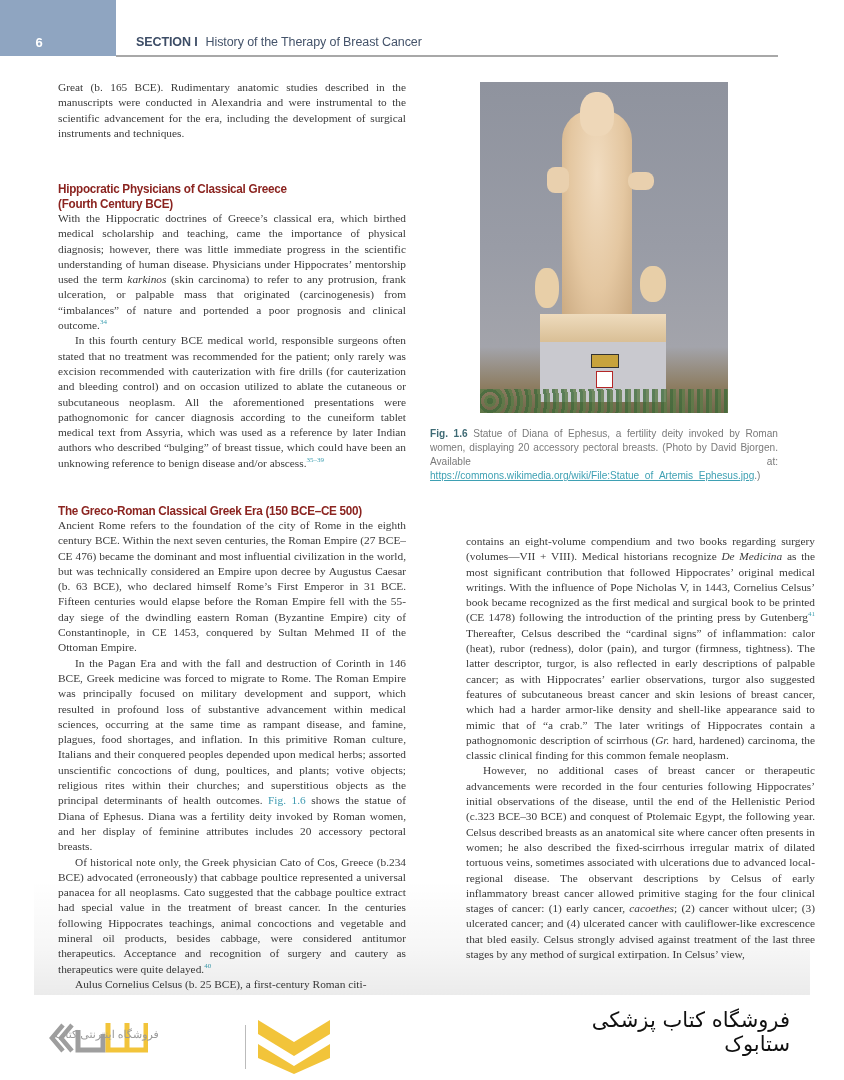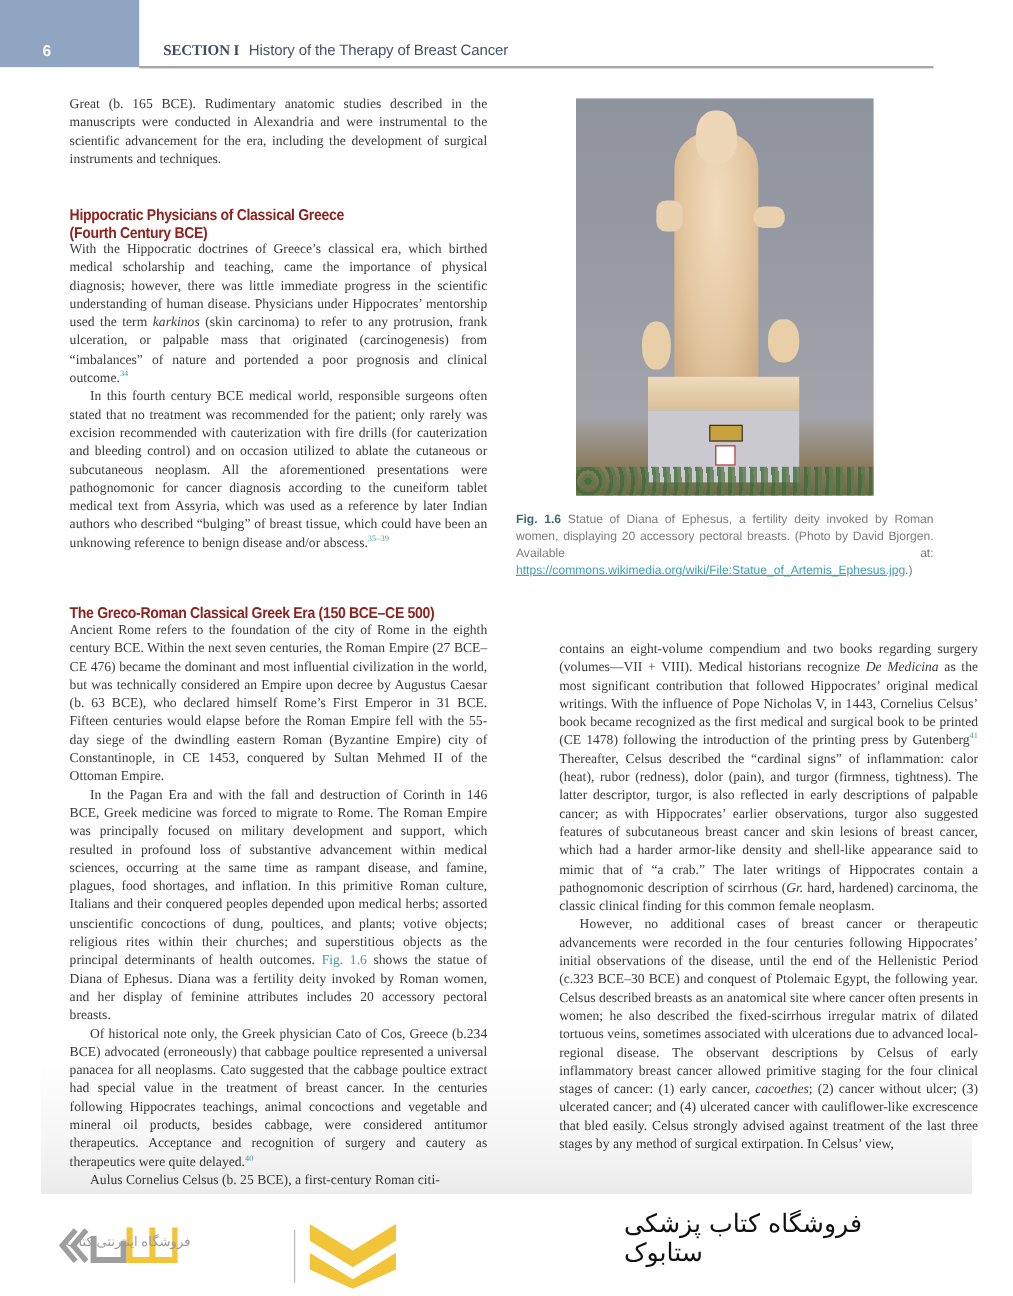--- a/index.html
+++ b/index.html
@@ -16,21 +16,21 @@
   .page-num {
     position: absolute; left: 0; top: 35px; width: 78px; text-align: center;
     font-family: "Liberation Sans", sans-serif; font-weight: bold;
     font-size: 13px; color: #ffffff;
   }
   .running-head {
     position: absolute; left: 136px; top: 35px;
     font-family: "Liberation Sans", sans-serif; font-size: 12.5px; color: #44536a;
     white-space: nowrap; letter-spacing: -0.1px;
   }
-  .running-head .sec { font-weight: bold; color: #3d4d66; margin-right: 8px; font-family: Liberation Serif, serif; }
+  .running-head .sec { font-weight: bold; color: #3d4d66; margin-right: 8px; }
   .hdr-rule {
     position: absolute; left: 116px; top: 55px; width: 662px; height: 2px;
     background: #a8a8a8;
   }
   .col {
     position: absolute; width: 348px;
     font-size: 11.35px; line-height: 15.3px; text-align: justify;
     hyphens: manual;
   }
   .col p { margin: 0; }
@@ -105,21 +105,21 @@
   .logo-mark {
     position: absolute; left: 48px; top: 1020px; width: 100px; height: 36px;
   }
   .logo-sub {
     position: absolute; left: 55px; top: 1028px; font-family: Liberation Sans, sans-serif;
     font-size: 11px; color: #9a9a9a; direction: rtl;
   }
   .logo-divider { position: absolute; left: 245px; top: 1025px; width: 1px; height: 44px; background: #bbbbbb; }
   .logo-chevron { position: absolute; left: 258px; top: 1020px; width: 72px; height: 54px; }
   .store-name {
-    position: absolute; left: 520px; top: 1008px; width: 270px; text-align: left;
+    position: absolute; left: 520px; top: 1008px; width: 270px; text-align: right;
     font-family: "DejaVu Sans", sans-serif; font-size: 21px; color: #111; direction: rtl;
   }
   .store-url {
     position: absolute; left: 436px; top: 1086px;
     font-family: "DejaVu Sans", sans-serif; font-size: 24px; letter-spacing: 7px; color: #111;
   }
   .store-url .hl { color: #f2c43a; }
 </style>
 </head>
 <body>
@@ -128,21 +128,21 @@
 <div class="page-num">6</div>
 <div class="running-head">
   <span class="sec">SECTION I</span><span>History of the Therapy of Breast Cancer</span>
 </div>
 <div class="hdr-rule"></div>
 
 <div class="col col-left" style="top:80px;">
   <p>Great (b. 165 BCE). Rudimentary anatomic studies described in the manuscripts were conducted in Alexandria and were instrumental to the scientific advancement for the era, including the development of surgical instruments and techniques.</p>
 </div>
 
-<div class="col col-left" style="top:171px;">
+<div class="col col-left" style="top:181px;">
   <h2 class="sect">
     <span>Hippocratic Physicians of Classical Greece</span><br>
     <span>(Fourth Century BCE)</span>
   </h2>
   <p><span>With the Hippocratic doctrines of Greece’s classical era, which birthed medical scholarship and teaching, came the importance of physical diagnosis; however, there was little immediate progress in the scien­tific understanding of human disease. Physicians under Hippocrates’ mentorship used the term </span><em>karkinos</em><span> (skin carcinoma) to refer to any protrusion, frank ulceration, or palpable mass that originated (carcino­genesis) from “imbalances” of nature and portended a poor prognosis and clinical outcome.</span><sup class="ref">34</sup></p>
   <p class="ind"><span>In this fourth century BCE medical world, responsible surgeons often stated that no treatment was recommended for the patient; only rarely was excision recommended with cauterization with fire drills (for cauterization and bleeding control) and on occasion utilized to ablate the cutaneous or subcutaneous neoplasm. All the aforementioned pre­sentations were pathognomonic for cancer diagnosis according to the cuneiform tablet medical text from Assyria, which was used as a refer­ence by later Indian authors who described “bulging” of breast tissue, which could have been an unknowing reference to benign disease and/or abscess.</span><sup class="ref">35–39</sup></p>
 </div>
 
 <div class="figure-photo">
   <div class="statue-body"></div>

